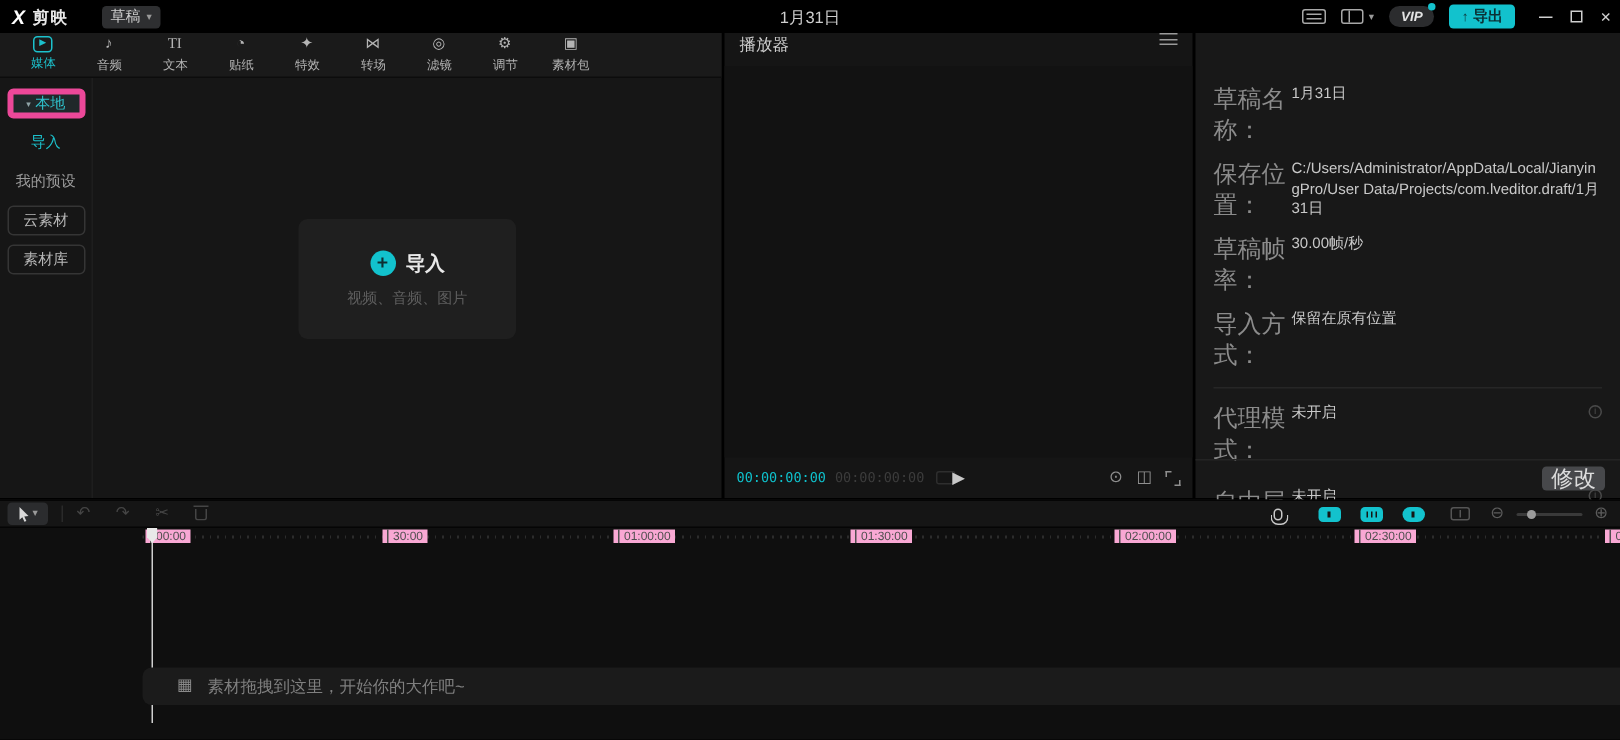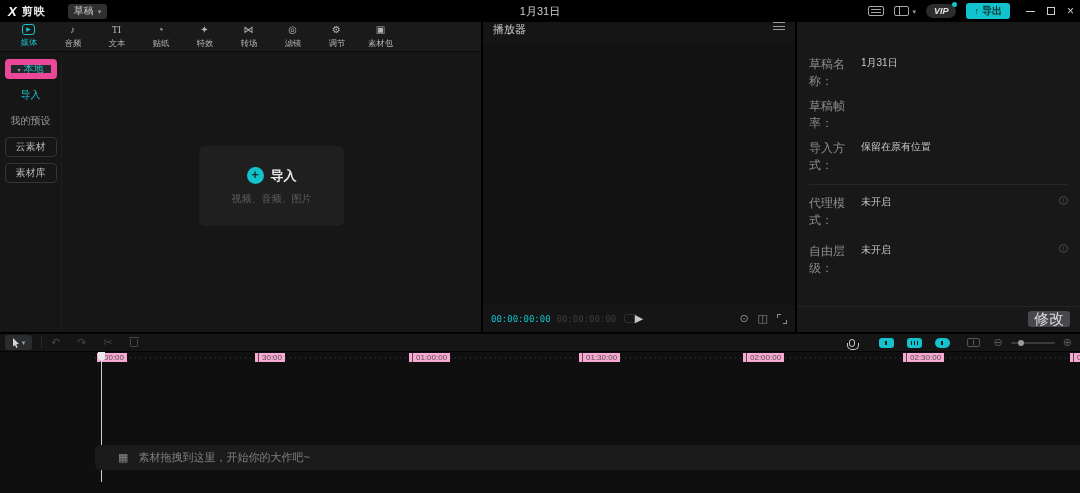--- a/index.html
+++ b/index.html
@@ -49,21 +49,21 @@
   .tab.active { color:#1cc1cc; }
   .tab .boxed-glyph { font-size:6px; height:11px; width:13px; line-height:9px; text-align:center;
     border:1px solid currentColor; border-radius:3px; }
   .serif-glyph { font-family:"Liberation Serif","DejaVu Serif",serif; font-size:10px; }
 
   
   .sidebar { position:absolute; left:0; top:30px; width:62px; height:280px; border-right:1px solid #1e1e1e;
     display:flex; flex-direction:column; align-items:center; padding-top:7px; gap:6px; }
   .side-item { width:52px; height:20px; display:flex; align-items:center; justify-content:center;
     gap:3px; font-size:10px; color:#9a9a9a; cursor:pointer; border-radius:4px; }
-  .side-item.selected { background:#20282a; border:6px solid #ec4899; color:#2fc3cd; }
+  .side-item.selected { background:#20282a; border:4px solid #ec4899; color:#2fc3cd; }
   .side-item.selected .tri { font-size:6px; color:#8fa5a8; }
   .side-item.active { color:#1cc1cc; }
   .side-item.boxed { border:1px solid #353535; color:#b8b8b8; }
 
   
   .media-content { position:absolute; left:62px; top:30px; width:419px; height:280px;
     display:flex; align-items:center; justify-content:center; }
   .import-card { width:145px; height:80px; background:#1f1f1f; border-radius:6px;
     display:flex; flex-direction:column; align-items:center; justify-content:center; gap:7px; cursor:pointer;
     margin-top:-12px; }
@@ -94,21 +94,21 @@
   .fs-icon::before { left:0; top:0; border-left:1px solid #8f8f8f; border-top:1px solid #8f8f8f;
     box-shadow:7px 7px 0 -2px transparent; }
   .fs-icon::after { right:0; bottom:0; border-right:1px solid #8f8f8f; border-bottom:1px solid #8f8f8f; }
 
   
   .params-header { position:absolute; left:0; top:0; width:100%; height:22px; display:flex; align-items:center;
     padding:0 12px; border-bottom:1px solid #232323; }
   .params-title { color:#d6d6d6; font-size:11px; font-weight:bold; }
   .params-body { position:absolute; left:0; top:22px; width:100%; padding:12px 12px 0; }
   .p-row { display:flex; margin-bottom:8px; position:relative; }
-  .p-label { width:52px; flex:none; color:#8b8b8b; font-size:12px; }
+  .p-label { width:52px; flex:none; color:#8b8b8b; font-size:16px; }
   .p-value { flex:1; color:#c9c9c9; font-size:10px; line-height:1.35; word-break:break-all; }
   .p-divider { border-top:1px solid #262626; margin:10px 0 10px; }
   .info-icon { position:absolute; right:0; top:1px; width:9px; height:9px; border:1px solid #4a4a4a;
     border-radius:50%; }
   .info-icon::after { content:"i"; position:absolute; left:0; top:-1px; width:100%; text-align:center;
     font-size:7px; color:#4a4a4a; line-height:9px; }
   .modify-divider { position:absolute; left:0; right:0; bottom:25px; border-top:1px solid #242424; }
   .modify-btn { position:absolute; right:10px; bottom:5px; width:42px; height:16px; background:#47484b;
     border-radius:3px; color:#dcdcdc; font-size:15px; display:flex; align-items:center; justify-content:center;
     cursor:pointer; }
@@ -277,21 +277,26 @@
   </div>
 </div>
 
 <div class="right-panel">
   <div class="params-body">
     <div class="p-row">
       <span class="p-label">草稿名称：</span>
       <span class="p-value">1月31日</span>
     </div>
     <div class="p-row">
+      <span class="p-label">保存位置：</span>
+      <span class="p-value">C:/Users/Administrator/AppData/Local/JianyingPro/User Data/Projects/com.lveditor.draft/1月31日</span>
+    </div>
+    <div class="p-row">
       <span class="p-label">草稿帧率：</span>
+      <span class="p-value">30.00帧/秒</span>
     </div>
     <div class="p-row">
       <span class="p-label">导入方式：</span>
       <span class="p-value">保留在原有位置</span>
     </div>
     <div class="p-divider"></div>
     <div class="p-row">
       <span class="p-label">代理模式：</span>
       <span class="p-value">未开启</span>
       <span class="info-icon"></span>
@@ -331,21 +336,21 @@
     </span>
     <span class="zoom-glyph">⊕</span>
   </div>
 </div>
 
 <div class="timeline">
   <div class="ruler-ticks"></div>
   <span class="ruler-label" style="left:97px;">00:00</span>
   <span class="ruler-label" style="left:255px;">30:00</span>
   <span class="ruler-label" style="left:409px;">01:00:00</span>
-  <span class="ruler-label" style="left:567px;margin-left:12px;">01:30:00</span>
+  <span class="ruler-label" style="left:567px;">01:30:00</span>
   <span class="ruler-label" style="left:743px;">02:00:00</span>
   <span class="ruler-label" style="left:903px;">02:30:00</span>
   <span class="ruler-label" style="left:1070px;">03:00:00</span>
 
   <div class="playhead-line"></div>
   <div class="playhead-head"></div>
 
   <div class="dropzone">
     <span class="dz-icon">▦</span>
     <span class="dz-text">素材拖拽到这里，开始你的大作吧~</span>

